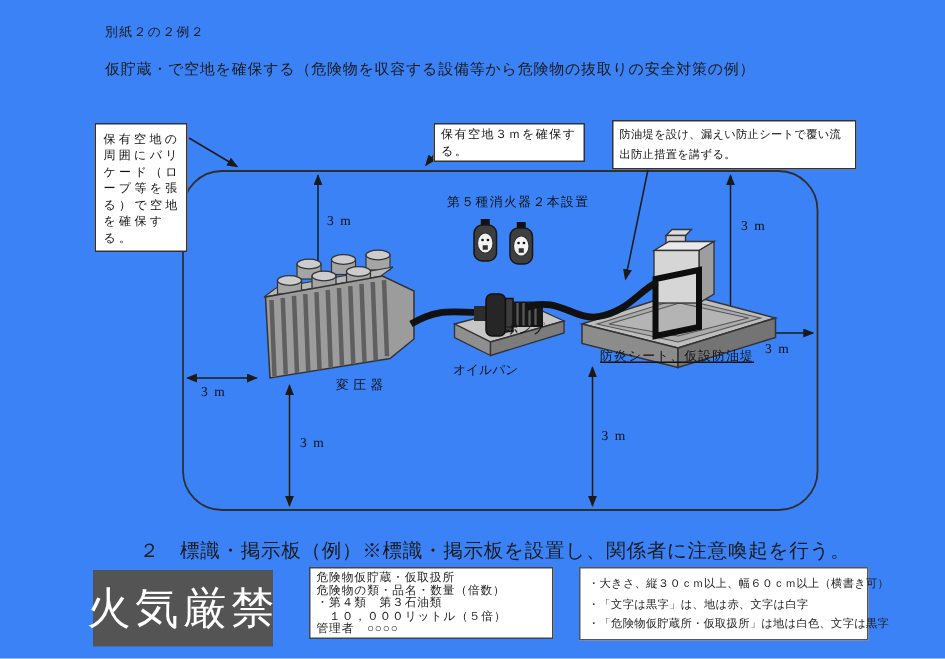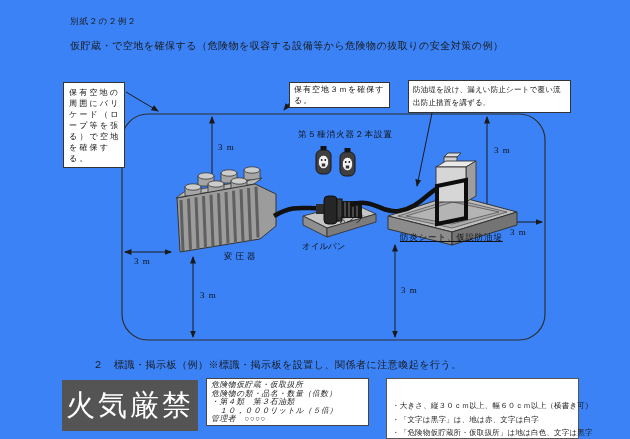--- a/index.html
+++ b/index.html
@@ -7,43 +7,43 @@
     position:relative;width:630px;height:439px;background:#3b82f6;
     font-family:"Liberation Serif","DejaVu Serif",serif;color:#1a1a1a;
     overflow:hidden;
   }
   .abs{position:absolute;}
   svg{position:absolute;left:0;top:0;}
   .hdr{white-space:nowrap;}
   .note-lbl{left:70px;top:16px;font-size:8.5px;letter-spacing:1px;}
   .title{left:70px;top:39px;font-size:10px;letter-spacing:0.5px;}
   .sec1{left:70px;top:58px;font-size:10px;letter-spacing:0.5px;}
-  .sec2{left:93px;top:358px;font-size:10px;letter-spacing:0.5px;}
+  .sec2{left:93px;top:358px;font-size:13px;letter-spacing:0.5px;}
   .callout{
     background:#fff;border:1px solid #333;box-sizing:border-box;
     font-size:8px;line-height:11.5px;color:#111;
   }
   .co-left{left:63px;top:82px;width:62px;height:86px;padding:4px 3px 2px 5px;letter-spacing:2.2px;line-height:11px;}
   .co-mid{left:289px;top:82px;width:101px;height:26px;padding:2px 4px;letter-spacing:1px;line-height:10.5px;}
   .co-right{left:408px;top:80px;width:163px;height:33px;padding:3px 4px;font-size:7.5px;letter-spacing:0.2px;line-height:12.5px;}
   .lbl{font-size:8.5px;white-space:nowrap;color:#111;}
   .dim{font-size:9px;white-space:nowrap;color:#111;letter-spacing:1px;}
   .fire-sign{
-    left:62px;top:380px;width:136px;height:51px;background:#545454;color:#ffffff;
+    left:62px;top:380px;width:120px;height:51px;background:#545454;color:#ffffff;
     display:flex;align-items:center;justify-content:center;
     font-size:29px;letter-spacing:3px;white-space:nowrap;
   }
   .board{
     left:206px;top:378px;width:163px;height:48px;background:#fff;
     border:1.5px solid #444;box-sizing:border-box;padding:2px 4px;
   }
-  .board div{font-size:7.8px;line-height:8.6px;white-space:nowrap;letter-spacing:0.6px;font-style:italic;}
+  .board div{font-size:7.8px;line-height:8.6px;white-space:nowrap;letter-spacing:0.6px;}
   .notes{
-    left:386px;top:378px;width:193px;height:61px;background:#fff;
-    border:1px solid #555;box-sizing:border-box;padding:20px 5px;
+    left:386px;top:378px;width:193px;height:49px;background:#fff;
+    border:1px solid #555;box-sizing:border-box;padding:3px 5px;
   }
   .notes div{font-size:7.5px;line-height:13.5px;white-space:nowrap;letter-spacing:0.2px;}
 </style>
 </head>
 <body>
 
 <div class="page">
 
   <svg width="630" height="439" viewBox="0 0 630 439">
     <defs>

